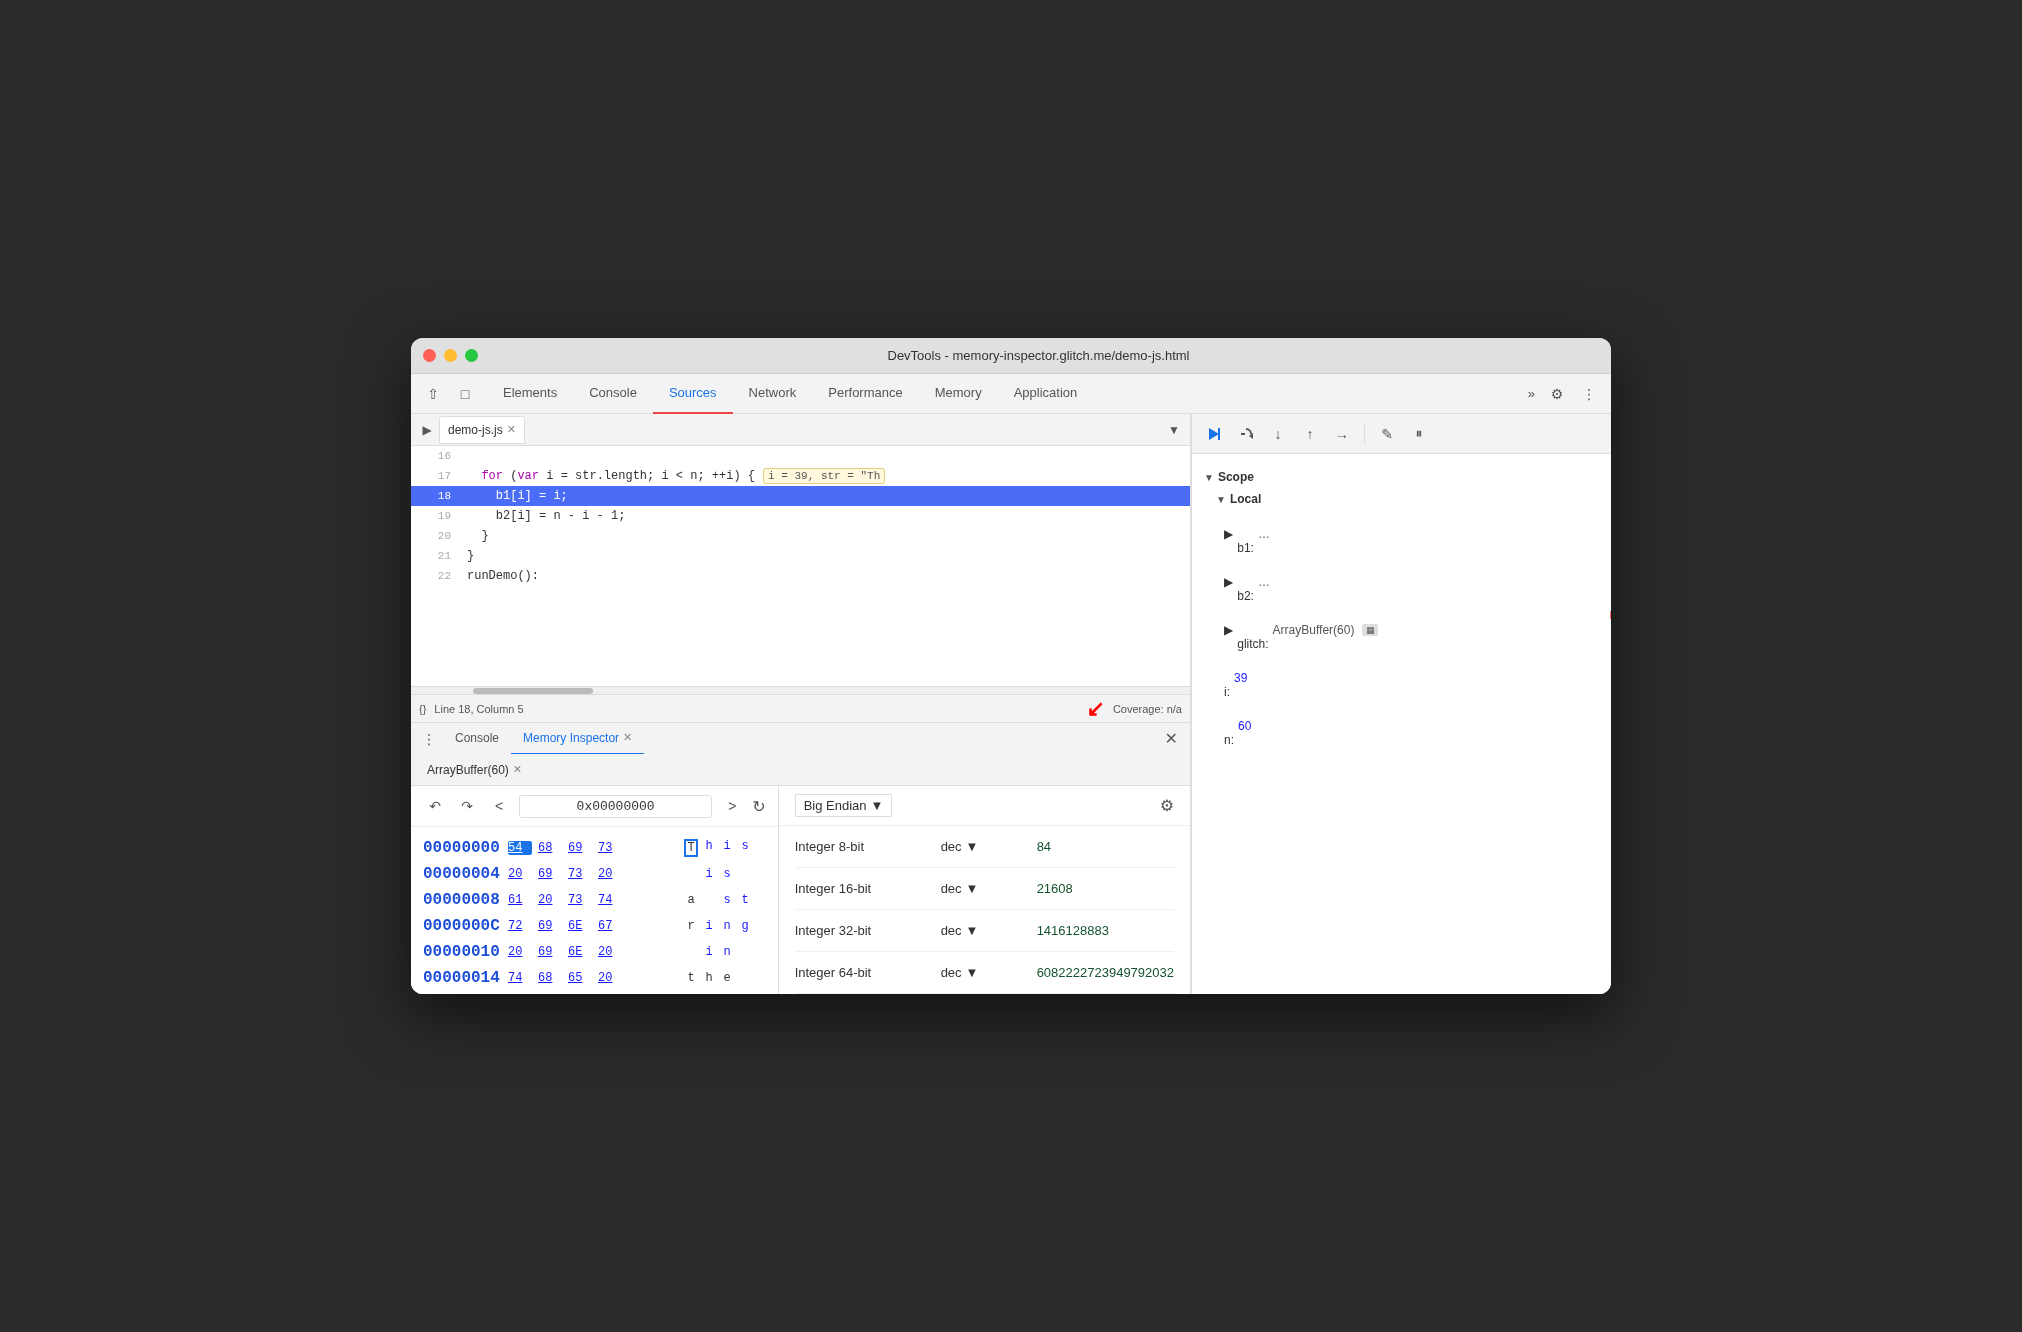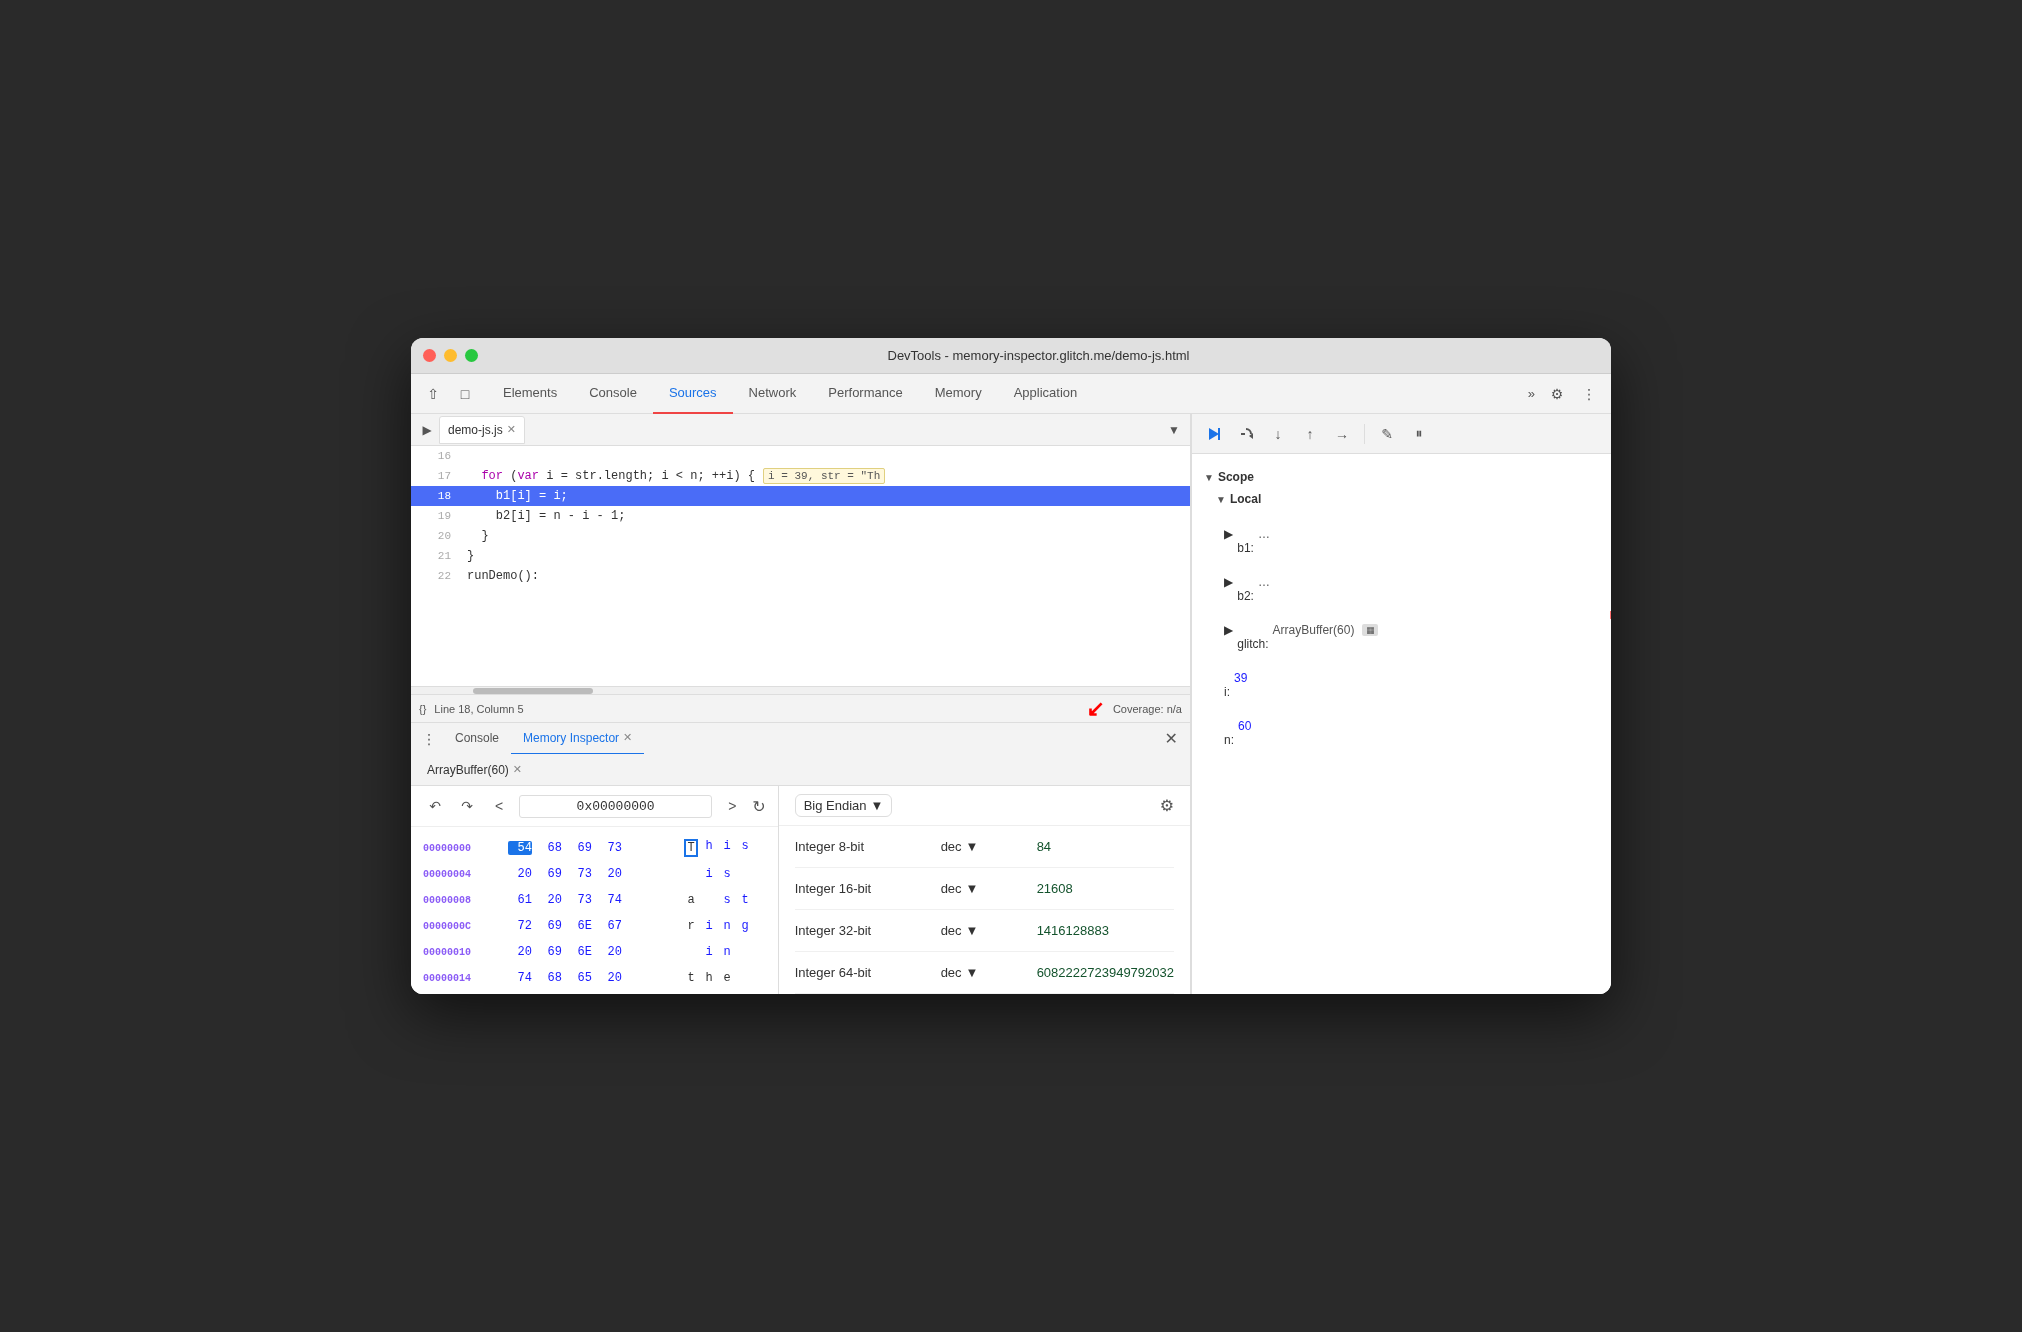--- a/index.html
+++ b/index.html
@@ -379,34 +379,35 @@
       overflow: auto;
     }
     .hex-row {
       display: flex;
       align-items: center;
       height: 26px;
       gap: 0;
     }
     .hex-addr-col {
       width: 85px;
-      color: #8b5cf6;
+      color: #1d4ed8;
       font-weight: bold;
-      font-size: 10px;
+      font-size: 16px;
     }
     .hex-bytes {
       display: flex;
       gap: 6px;
       width: 160px;
     }
     .hex-byte {
       width: 24px;
-      text-align: right;
+      text-align: left;
       color: #1a1aff;
       font-size: 12px;
+      text-decoration: underline;
     }
     .hex-byte.selected {
       background: #1a73e8;
       color: #fff;
       border-radius: 2px;
     }
     .hex-chars {
       display: flex;
       gap: 4px;
       margin-left: 16px;
@@ -437,21 +438,21 @@
     }
     .endian-select {
       display: flex;
       align-items: center;
       gap: 4px;
       font-size: 13px;
       color: #333;
       cursor: pointer;
       border: 1px solid #ddd;
       padding: 3px 8px;
-      border-radius: 6px;
+      border-radius: 1px;
       background: #fff;
     }
     .endian-spacer { flex: 1; }
     .value-settings-btn {
       font-size: 16px;
       color: #555;
       cursor: pointer;
     }
     .value-table {
       flex: 1;

